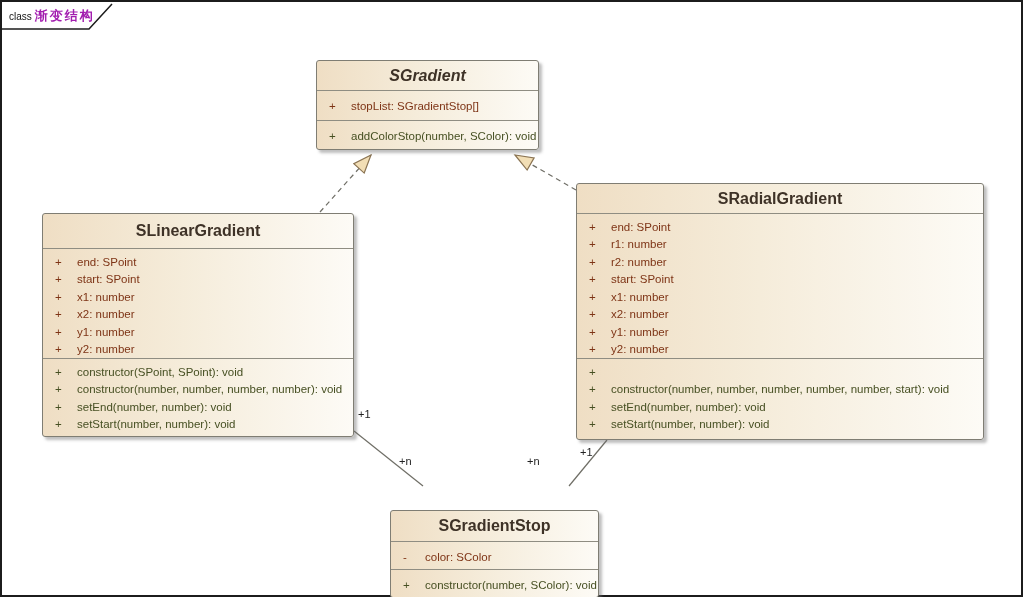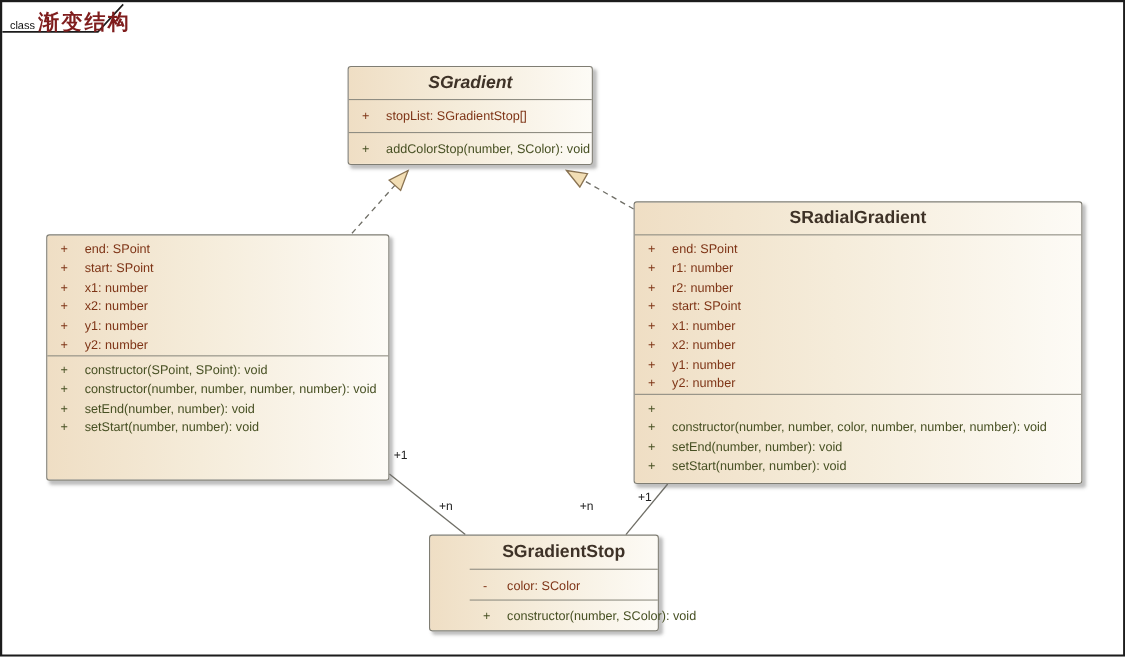--- a/index.html
+++ b/index.html
@@ -13,21 +13,21 @@
     border:2px solid #1c1c1c; background:#ffffff;
   }
   
   .frame-tab { position:absolute; left:0; top:0; width:130px; height:30px; }
   .frame-tab svg { position:absolute; left:0; top:0; }
   .frame-tab .tab-text {
     position:absolute; left:7px; top:5px; white-space:nowrap;
     font-size:11px; color:#111;
   }
   .frame-tab .kw { font-size:10px; color:#111; }
-  .frame-tab .zh { font-weight:bold; font-size:19px; color:#7f1d1d; letter-spacing:2px; }
+  .frame-tab .zh { font-weight:bold; font-size:13px; color:#a21caf; letter-spacing:2px; }
 
   
   .wires { position:absolute; left:0; top:0; width:1023px; height:597px; z-index:1; }
 
   .mult-label {
     position:absolute; z-index:3; font-size:11px; color:#222; background:transparent;
   }
 
   
   .uml-class {
@@ -95,20 +95,21 @@
     </div>
     <div class="compartment methods single-center" style="height:29px;">
       <div class="member-row meth-row">
         <span class="vis">+</span>
         <span class="txt">addColorStop(number, SColor): void</span>
       </div>
     </div>
   </div>
 
   <div class="uml-class" style="left:40px; top:211px; width:312px; height:224px;">
+    <div class="uml-title" style="height:35px;">SLinearGradient</div>
     <div class="compartment attrs" style="height:109px;">
       <div class="member-row attr-row">
         <span class="vis">+</span>
         <span class="txt">end: SPoint</span>
       </div>
       <div class="member-row attr-row">
         <span class="vis">+</span>
         <span class="txt">start: SPoint</span>
       </div>
       <div class="member-row attr-row">
@@ -183,34 +184,34 @@
         <span class="vis">+</span>
         <span class="txt">y2: number</span>
       </div>
     </div>
     <div class="compartment methods" style="height:81px;">
       <div class="member-row meth-row">
         <span class="vis">+</span>
       </div>
       <div class="member-row meth-row">
         <span class="vis">+</span>
-        <span class="txt">constructor(number, number, color, number, number, number): void</span>
+        <span class="txt">constructor(number, number, number, number, number, start): void</span>
       </div>
       <div class="member-row meth-row">
         <span class="vis">+</span>
         <span class="txt">setEnd(number, number): void</span>
       </div>
       <div class="member-row meth-row">
         <span class="vis">+</span>
         <span class="txt">setStart(number, number): void</span>
       </div>
     </div>
   </div>
 
-  <div class="uml-class" style="left:388px; top:484px; width:209px; height:88px;padding-left:36px;">
+  <div class="uml-class" style="left:388px; top:508px; width:209px; height:88px;">
     <div class="uml-title" style="height:31px;">SGradientStop</div>
     <div class="compartment attrs single-center" style="height:27px;">
       <div class="member-row attr-row">
         <span class="vis">-</span>
         <span class="txt">color: SColor</span>
       </div>
     </div>
     <div class="compartment methods single-center" style="height:28px;">
       <div class="member-row meth-row">
         <span class="vis">+</span>

